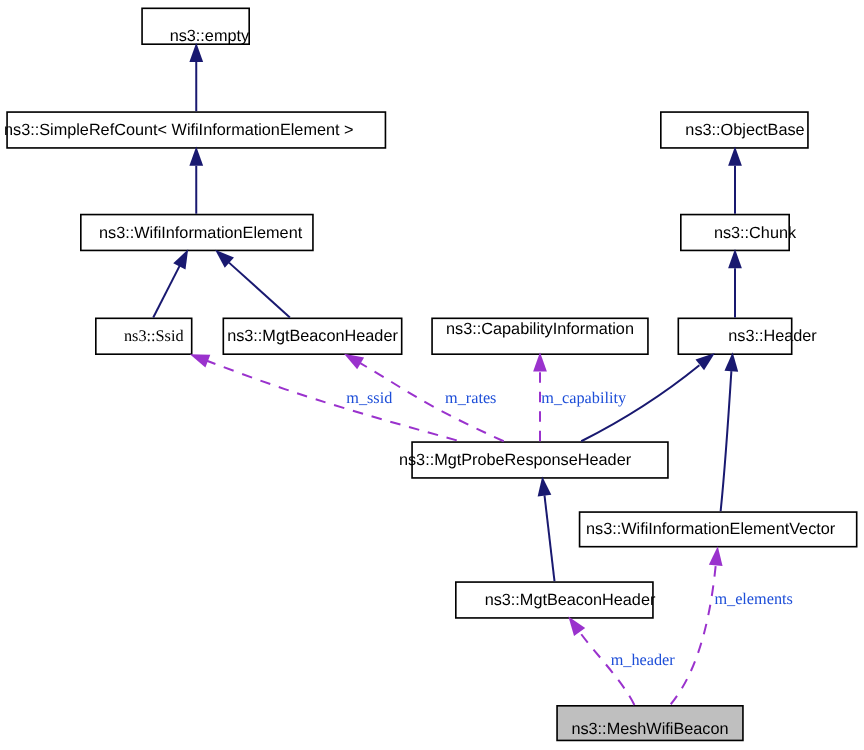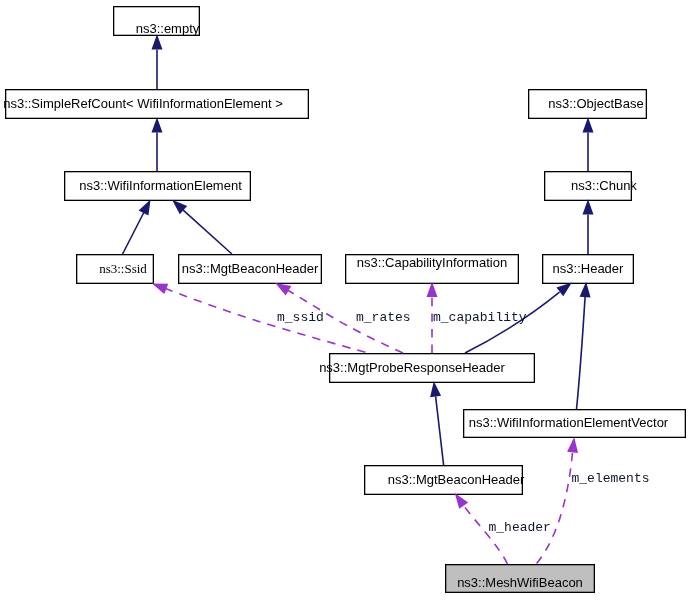--- a/index.html
+++ b/index.html
@@ -3,22 +3,22 @@
 <meta charset="utf-8">
 <title>ns3::MeshWifiBeacon Class Reference</title>
 <style>
   html,body{margin:0;padding:0;background:#ffffff;}
   #diagram{position:relative;width:691px;height:600px;background:#ffffff;overflow:hidden;}
   #edges{position:absolute;left:0;top:0;width:691px;height:600px;}
   .node{position:absolute;box-sizing:border-box;background:transparent;
         font-family:"Liberation Sans",sans-serif;font-size:13px;color:#000000;
         display:flex;align-items:center;justify-content:center;white-space:pre;line-height:1;
         padding-bottom:2px;}
-  .elabel{position:absolute;font-family:Liberation Mono, monospace;font-size:13px;
-          color:#0f172a;white-space:pre;line-height:1;}
+  .elabel{position:absolute;font-family:Liberation Serif, serif;font-size:13px;
+          color:#1d4ed8;white-space:pre;line-height:1;}
 </style>
 </head>
 <body>
 
 <div id="diagram">
   <svg id="edges" viewBox="0 0 691 600">
       <rect x="113.65" y="6.65" width="85.7" height="28.7" fill="#ffffff" stroke="#000000" stroke-width="1.3"></rect>
       <rect x="5.65" y="89.65" width="302.7" height="28.7" fill="#ffffff" stroke="#000000" stroke-width="1.3"></rect>
       <rect x="64.65" y="171.65" width="185.7" height="28.7" fill="#ffffff" stroke="#000000" stroke-width="1.3"></rect>
       <rect x="76.65" y="254.65" width="76.7" height="28.7" fill="#ffffff" stroke="#000000" stroke-width="1.3"></rect>
@@ -59,21 +59,21 @@
       <polygon points="574.2,437 578.0466777591465,452.89380603308365 567.1079142632685,451.73473175537475" fill="#9a32cd"></polygon>
       <path d="M 507.5 564 C 498 544.5 475.6 522.1 463.7 505.6" fill="none" stroke="#9a32cd" stroke-width="1.6" stroke-dasharray="8.4,7.2" stroke-dashoffset="0"></path>
       <polygon points="454.7,493.1 468.16173165599736,502.38395286620516 459.23485390003094,508.81130485050096" fill="#9a32cd"></polygon>
     </svg>
 <div class="node" style="left: 124px; top: 6px; width: 87px; height: 47px;">ns3::empty</div>
     <div class="node" style="left: 5px; top: 89px; width: 276px; height: 30px;">ns3::SimpleRefCount&lt; WifiInformationElement &gt;</div>
     <div class="node" style="left: 64px; top: 171px; width: 193px; height: 30px;">ns3::WifiInformationElement</div>
     <div class="node" style="left: 76px; top: 254px; width: 94px; height: 30px; font-family: Liberation Serif, serif;">ns3::Ssid</div>
     <div class="node" style="left: 178px; top: 254px; width: 144px; height: 30px;">ns3::MgtBeaconHeader</div>
     <div class="node" style="left: 345px; top: 254px; width: 174px; height: 18px;">ns3::CapabilityInformation</div>
-    <div class="node" style="left: 542px; top: 254px; width: 92px; height: 30px;">ns3::Header</div>
+    <div class="node" style="left: 572px; top: 254px; width: 92px; height: 30px;">ns3::Header</div>
     <div class="node" style="left: 528px; top: 89px; width: 136px; height: 30px;">ns3::ObjectBase</div>
     <div class="node" style="left: 560px; top: 171px; width: 88px; height: 30px;">ns3::Chunk</div>
     <div class="node" style="left: 329px; top: 353px; width: 166px; height: 30px;">ns3::MgtProbeResponseHeader</div>
     <div class="node" style="left: 463px; top: 409px; width: 211px; height: 29px; text-align: right;">ns3::WifiInformationElementVector</div>
     <div class="node" style="left: 364px; top: 465px; width: 184px; height: 30px;">ns3::MgtBeaconHeader</div>
     <div class="node" style="left: 445px; top: 564px; width: 150px; height: 38px;">ns3::MeshWifiBeacon</div>
     <div class="elabel" style="left: 277px; top: 311px;">m_ssid</div>
     <div class="elabel" style="left: 356px; top: 311px;">m_rates</div>
     <div class="elabel" style="left: 433px; top: 311px;">m_capability</div>
     <div class="elabel" style="left: 571.5px; top: 472px;">m_elements</div>

